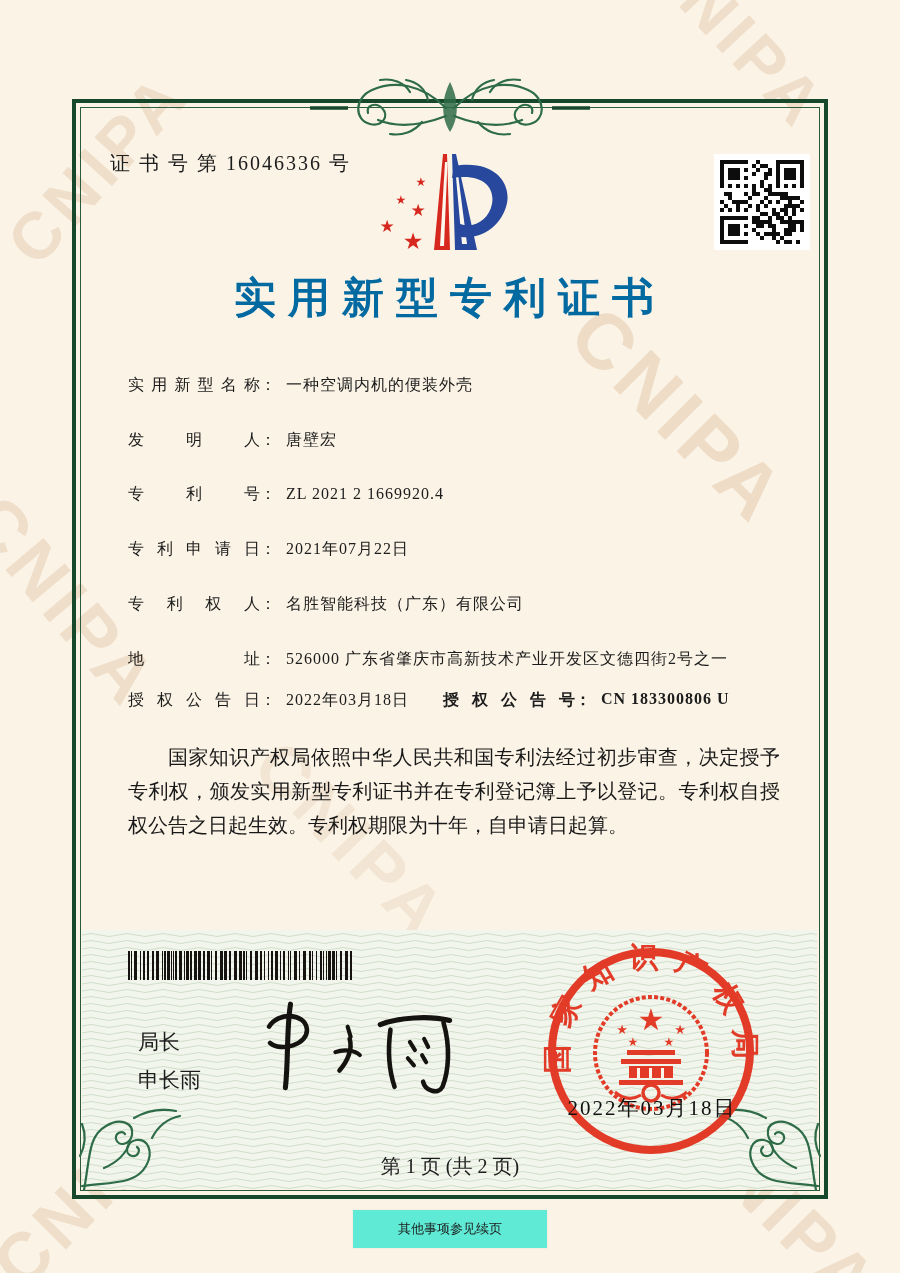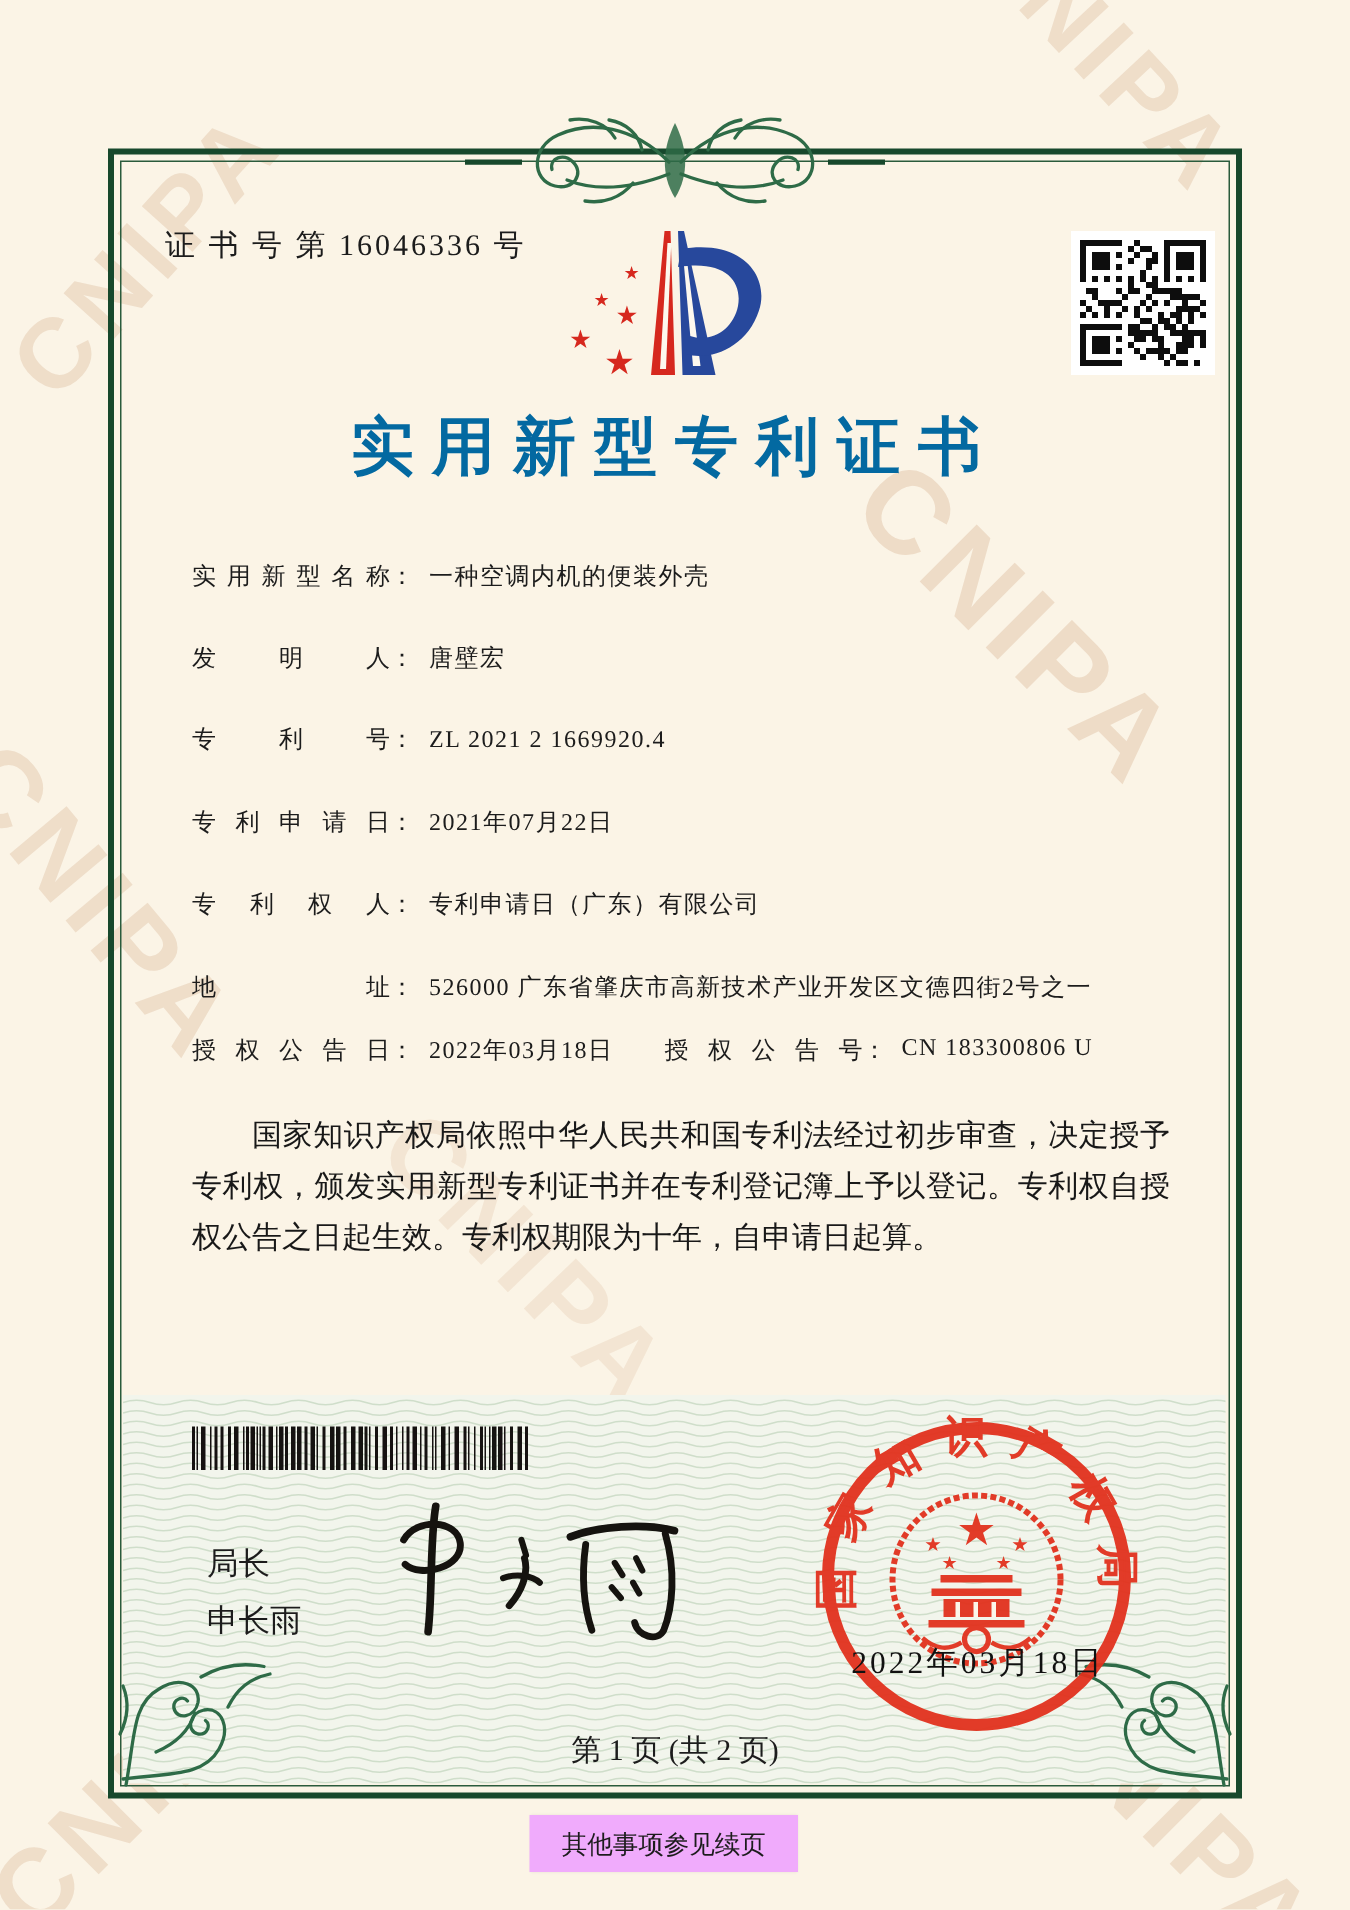--- a/index.html
+++ b/index.html
@@ -16,34 +16,34 @@
   .logo{position:absolute;left:355px;top:146px;width:190px;height:118px;z-index:5;}
   .qr{position:absolute;left:714px;top:154px;width:96px;height:96px;z-index:5;background:#fff;}
   .title{position:absolute;left:72px;top:270px;width:756px;text-align:center;font-size:42px;
       font-weight:bold;letter-spacing:12px;color:#0369a1;z-index:5;}
   .fields{position:absolute;left:128px;top:374px;width:652px;font-size:16px;z-index:5;}
   .frow{display:flex;margin-bottom:32px;line-height:1.42;}
   .flabel{display:inline-block;width:132px;text-align:justify;text-align-last:justify;flex:none;}
   .fcolon{flex:none;margin-right:10px;}
   .fvalue{flex:1;letter-spacing:1px;}
   .grant-row{display:flex;margin-top:-4px;}
-  .grant-right{margin-left:34px;display:flex;}
+  .grant-right{margin-left:34px;display:flex;font-weight:bold;}
   .paras{position:absolute;left:128px;top:740px;width:652px;font-size:20px;line-height:1.7;
       text-align:justify;z-index:5;color:#181818;}
   .paras p{margin:0;text-indent:2em;}
   .barcode{position:absolute;left:128px;top:949px;width:226px;height:33px;z-index:5;}
   .signer-title{position:absolute;left:138px;top:1028px;font-size:21px;z-index:6;}
   .signer-name{position:absolute;left:138px;top:1066px;font-size:21px;z-index:6;}
   .signature{position:absolute;left:258px;top:996px;width:218px;height:102px;z-index:6;}
   .seal{position:absolute;left:535px;top:942px;width:232px;height:220px;z-index:6;opacity:.94;}
   .seal-date{position:absolute;left:545px;top:1094px;width:214px;text-align:center;font-size:21px;
       letter-spacing:2px;color:#111;z-index:7;}
   .page-num{position:absolute;left:72px;top:1153px;width:756px;text-align:center;font-size:20px;z-index:6;}
-  .note-box{position:absolute;left:353px;top:1210px;width:179px;height:38px;background:#f0abfc;
-      display:flex;align-items:center;justify-content:center;font-size:17px;z-index:5;
+  .note-box{position:absolute;left:353px;top:1210px;width:194px;height:38px;background:#5eead4;
+      display:flex;align-items:center;justify-content:center;font-size:13px;z-index:5;
       box-shadow:0 0 2px rgba(0,0,0,0.08);}
   .orn-top{position:absolute;left:310px;top:70px;width:280px;height:74px;z-index:4;}
   .orn-bl{position:absolute;left:76px;top:1088px;width:108px;height:108px;z-index:4;transform:scaleY(-1);}
   .orn-br{position:absolute;left:716px;top:1088px;width:108px;height:108px;z-index:4;transform:scale(-1,-1);}
 </style>
 </head>
 <body>
 
 <div class="page">
 
@@ -370,21 +370,21 @@
         <span class="fvalue">ZL 2021 2 1669920.4</span>
     </div>
     <div class="frow">
       <span class="flabel">专利申请日</span>
         <span class="fcolon">：</span>
         <span class="fvalue">2021年07月22日</span>
     </div>
     <div class="frow">
       <span class="flabel">专利权人</span>
         <span class="fcolon">：</span>
-        <span class="fvalue">专利申请日（广东）有限公司</span>
+        <span class="fvalue">名胜智能科技（广东）有限公司</span>
     </div>
     <div class="frow" style="margin-bottom:24px;">
       <span class="flabel">地址</span>
         <span class="fcolon">：</span>
         <span class="fvalue">526000 广东省肇庆市高新技术产业开发区文德四街2号之一</span>
     </div>
     <div class="grant-row">
       <span class="flabel">授权公告日</span>
         <span class="fcolon">：</span>
         <span style="letter-spacing:1px;">2022年03月18日</span>

